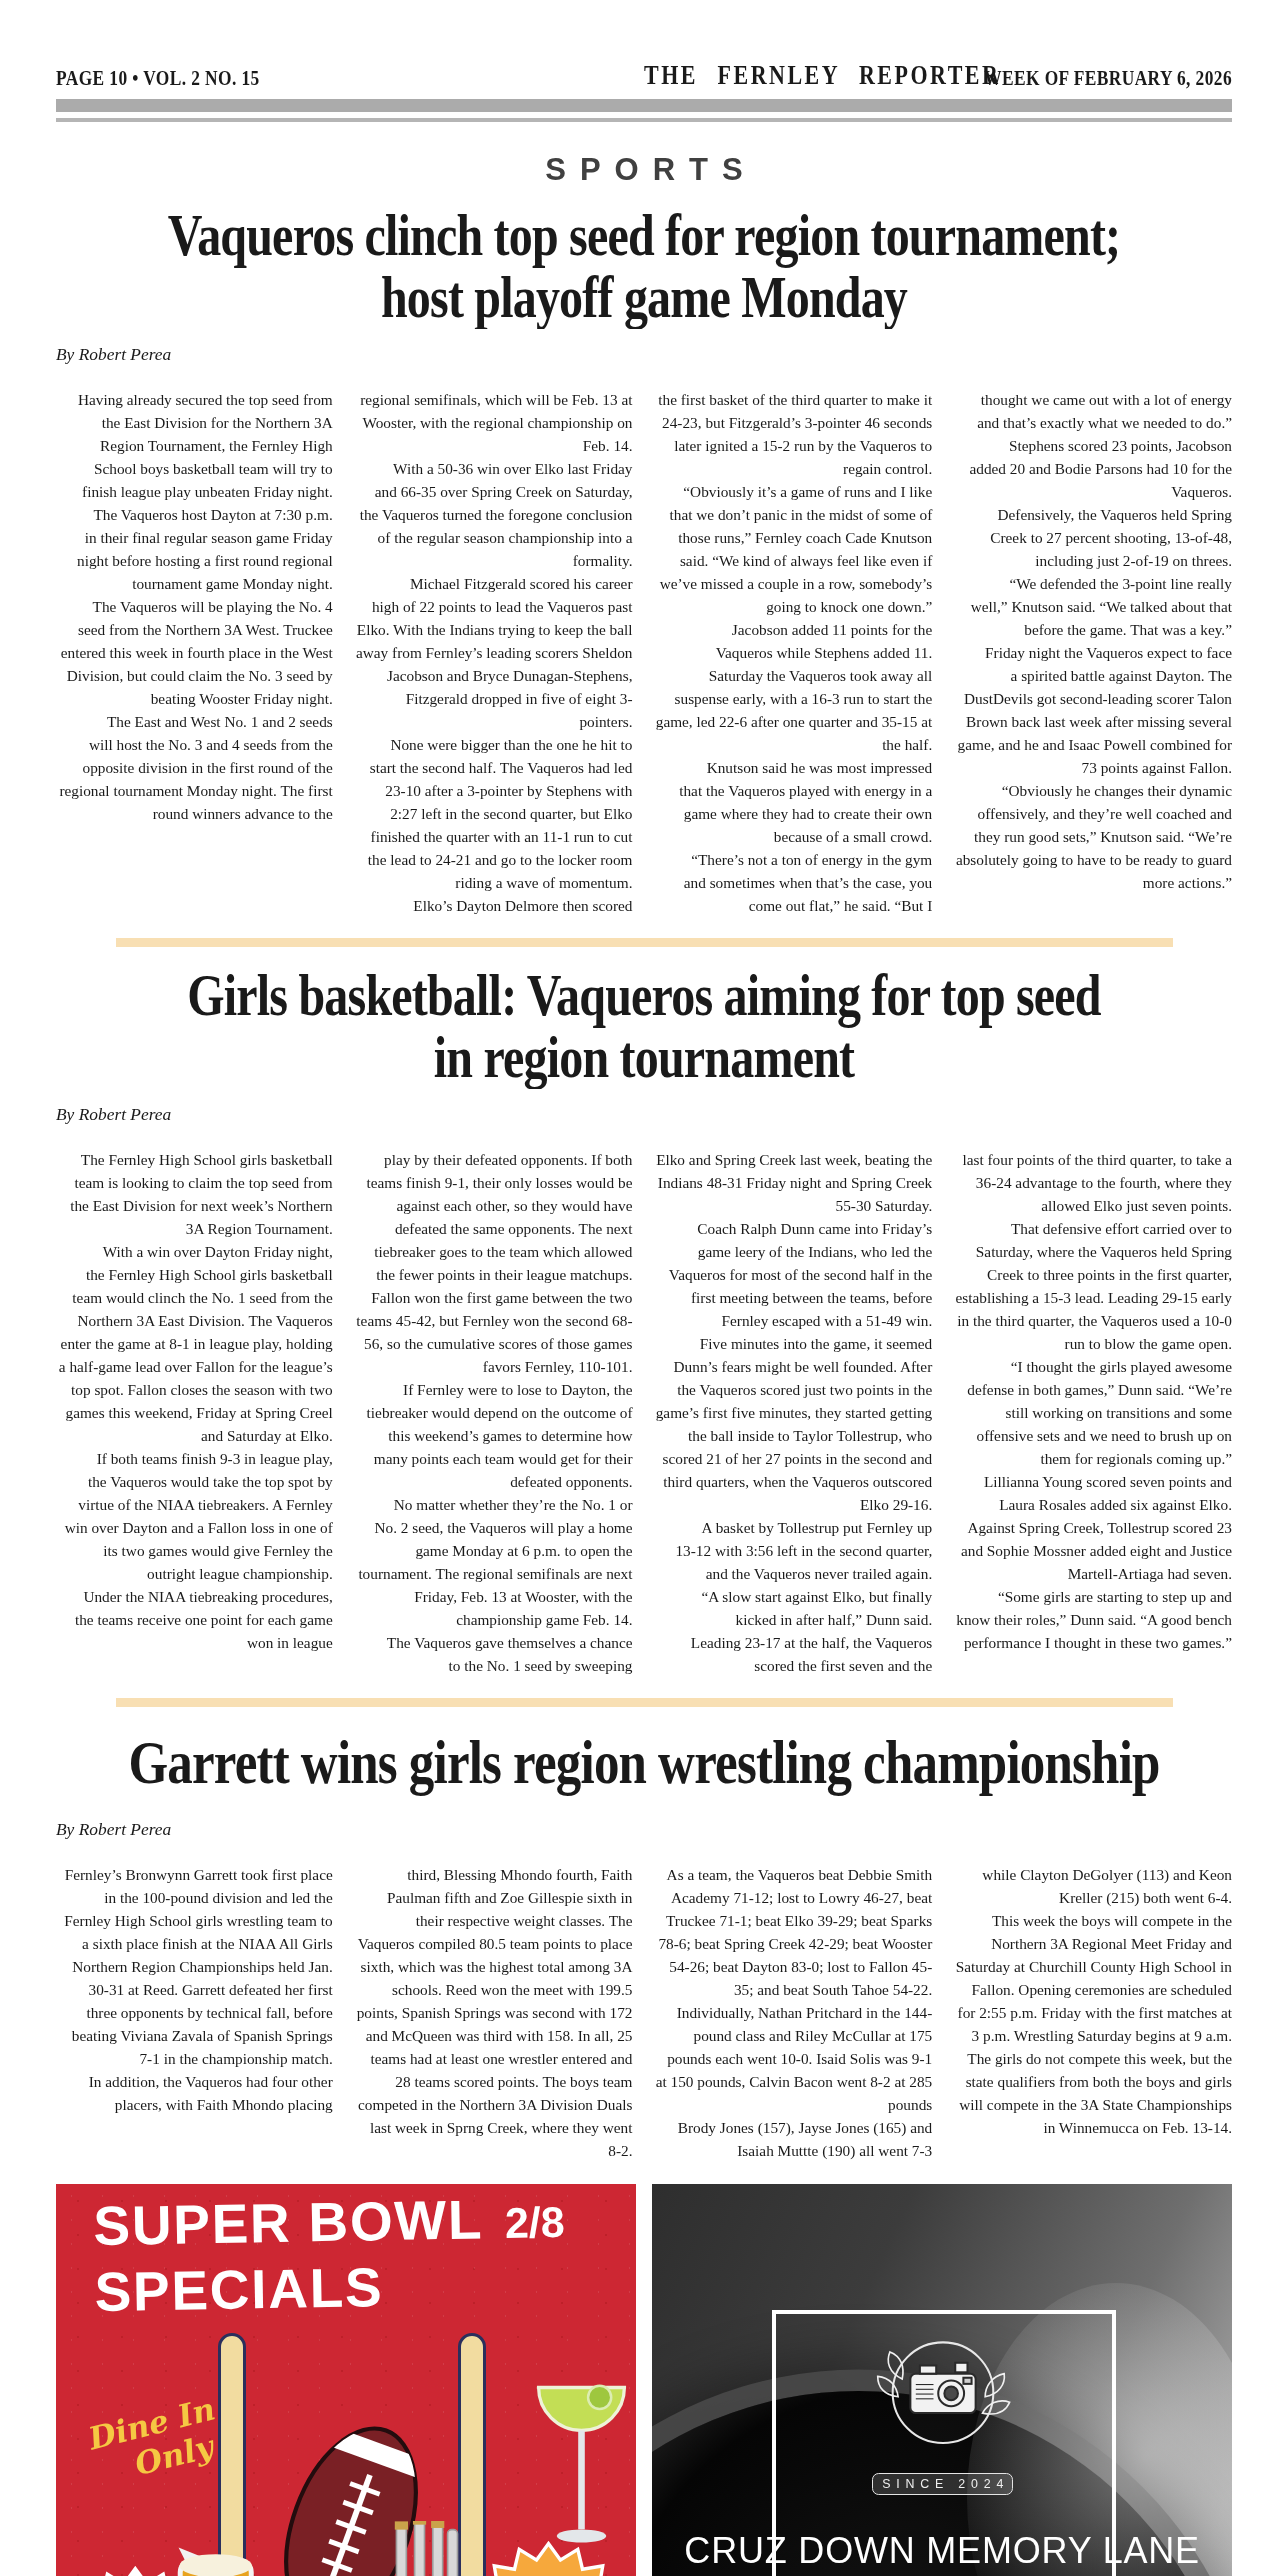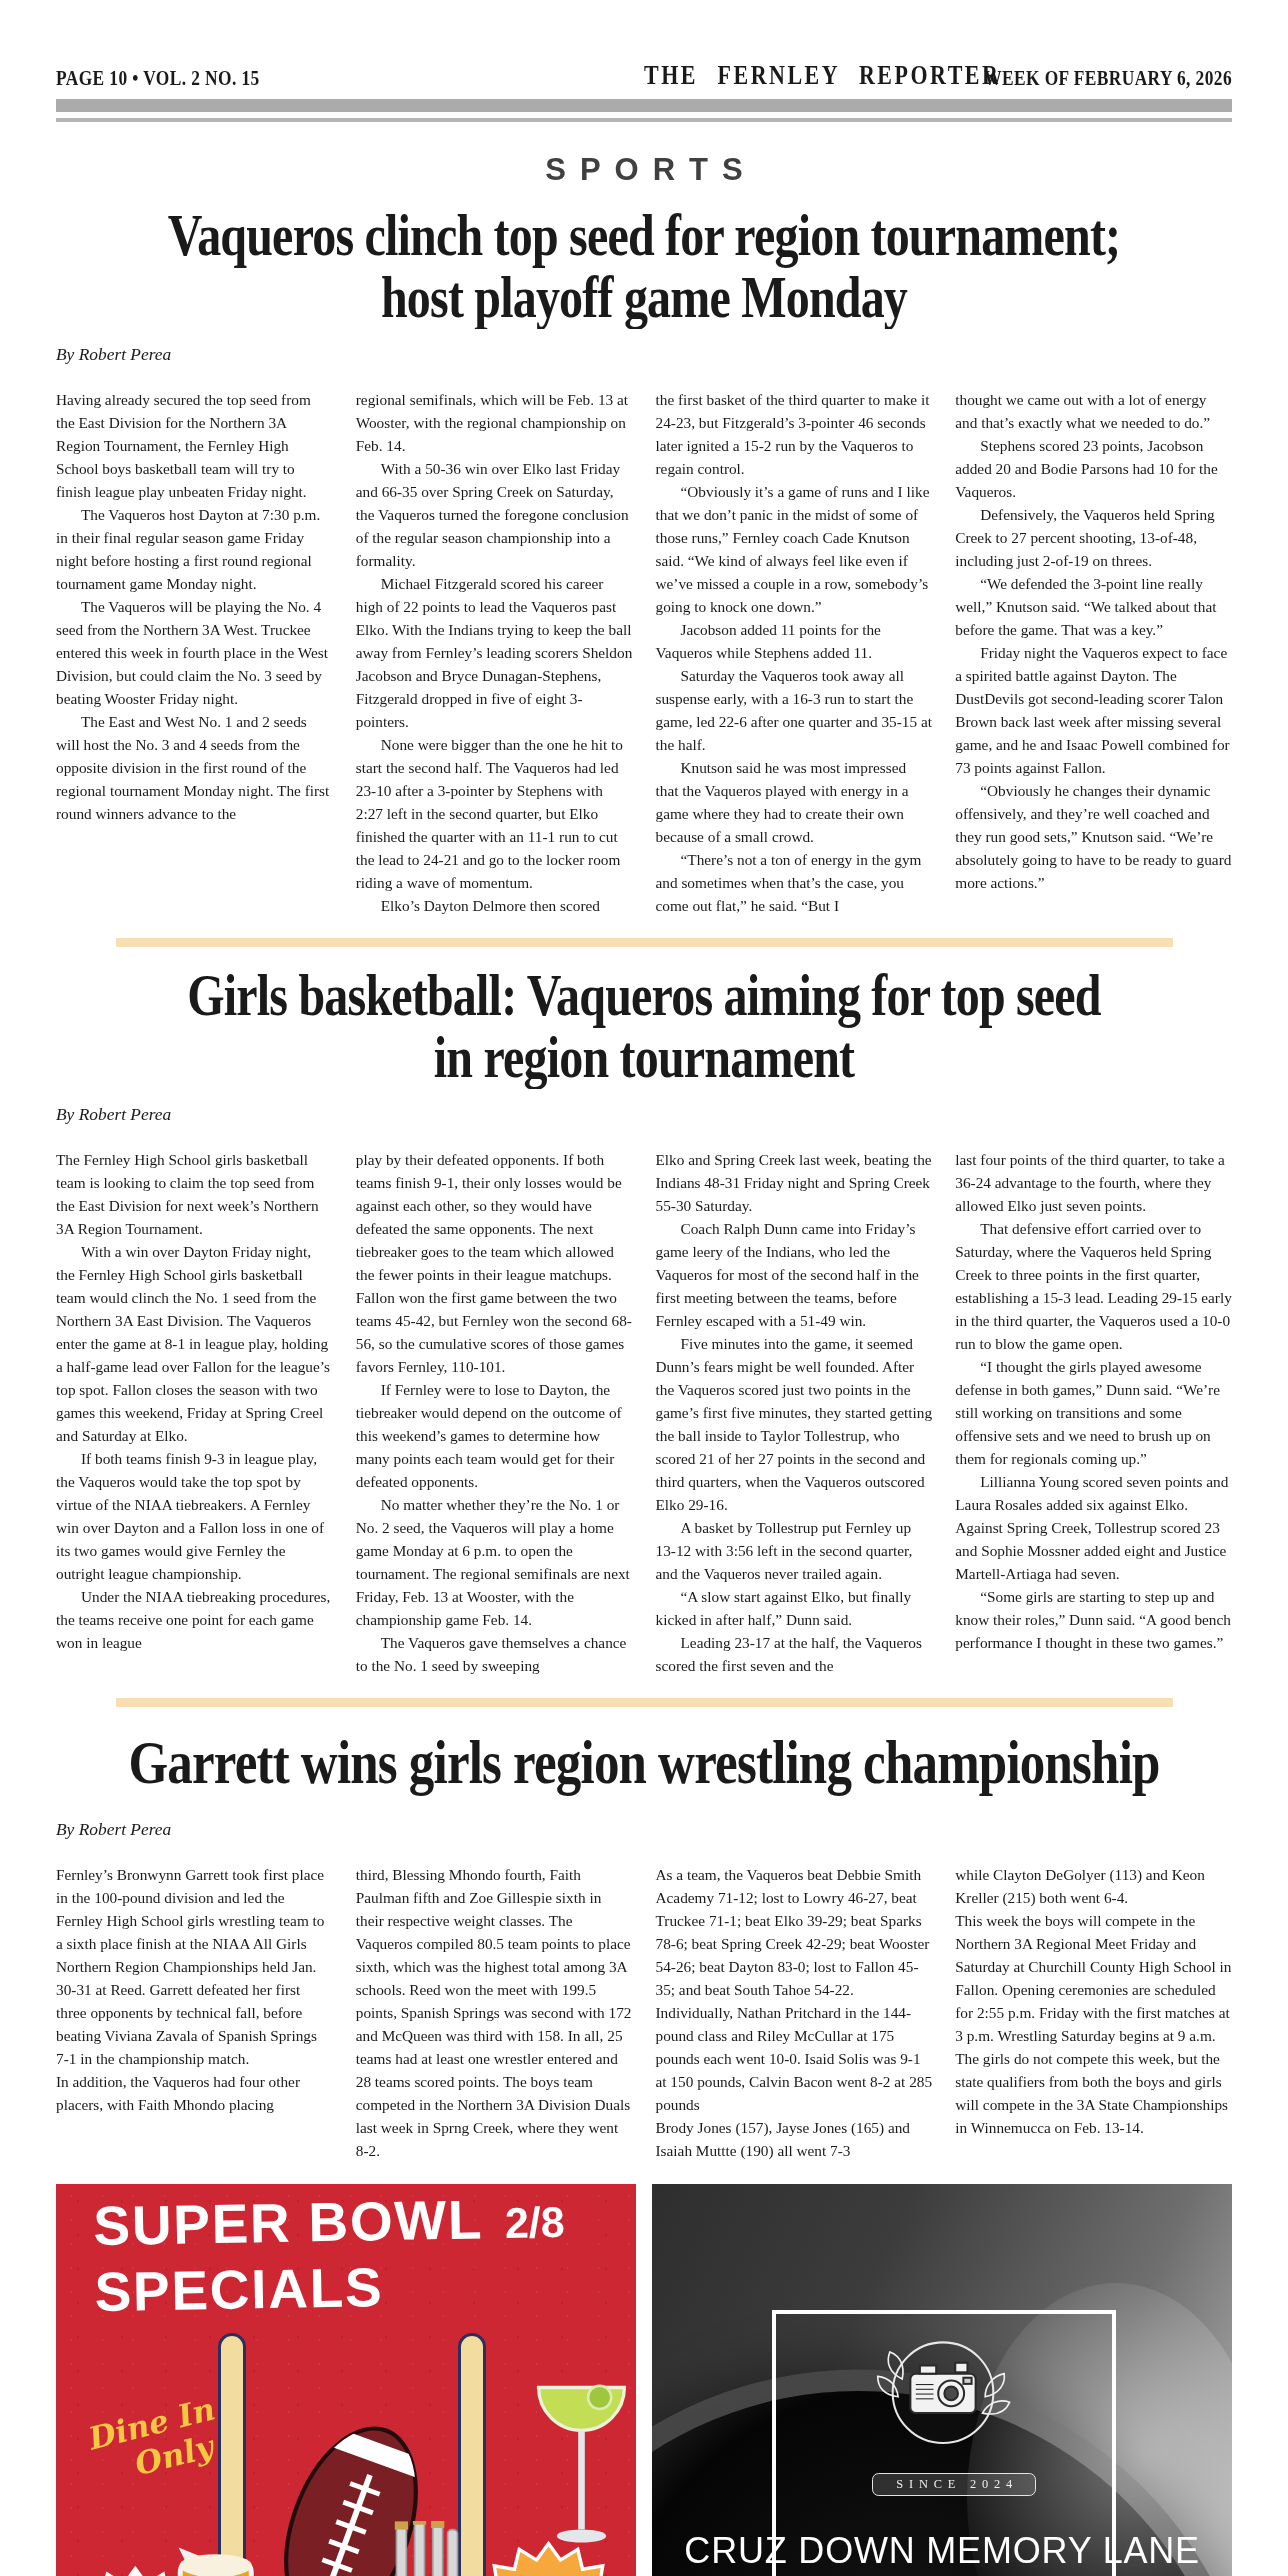--- a/index.html
+++ b/index.html
@@ -31,21 +31,21 @@
 
   
   .headline {
     text-align:center; font-weight:700; line-height:1.06; letter-spacing:-0.8px;
     transform:scaleY(1.22); transform-origin:50% 20%;
   }
   .headline.two-line { font-size:48px; margin:21.5px 0 33px 0; }
   .headline.one-line { font-size:51px; margin:25px 0 33px 0; }
   .byline { font-style:italic; font-size:17.4px; margin:3.3px 0 23px 0; }
   .columns { display:flex; gap:23px; }
-  .columns .col { flex:1 1 0; font-size:15.3px; line-height:23px; }
+  .columns .col { flex:1 1 0; font-size:15.3px; line-height:23px;text-align:right; }
   .columns .col p { margin:0; text-indent:25px; }
   .columns .col p.lead { text-indent:0; }
   article.noindent .columns .col p { text-indent:0; }
 
   .divider-tan { height:9px; width:1057px; margin:21.5px auto 5px auto; background:#f8dfb3; }
 
   
   .ads { display:flex; gap:16.5px; margin-top:21.5px; align-items:flex-start; }
 
   
@@ -102,23 +102,23 @@
   .cz-lens {
     position:absolute; left:-174px; top:207px; width:761px; height:761px; border-radius:50%;
     background: radial-gradient(circle at 56% 38%, #161616 0%, #050505 46%, #2c2c2c 62%, #0b0b0b 68%, #000 100%);
     box-shadow: 0 0 0 21.5px rgba(75,75,75,.85), 0 0 50px 33px rgba(0,0,0,.35);
   }
   .cz-hand { position:absolute; right:-33px; top:99px; width:298px; height:430px; border-radius:50%;
     background:radial-gradient(circle at 60% 40%, rgba(220,220,220,.55), rgba(120,120,120,0) 70%); }
   .cz-frame { position:absolute; left:120px; top:126px; width:344px; height:377px; border:4.1px solid #ffffff; }
   .cz-logo-svg { position:absolute; left:223px; top:145px; }
   .cz-since {
-    position:absolute; left:220px; top:289px; width:164px; padding:3.3px 0; text-align:center;
+    position:absolute; left:220px; top:289px; width:141px; padding:3.3px 0; text-align:center;
     color:#f0f0f0; background:rgba(180,180,180,.22); border:1.7px solid #e5e5e5; border-radius:6.6px;
-    font-family:Liberation Serif, serif; font-size:12.4px; letter-spacing:5.8px; text-indent:5.8px;
+    font-family:Liberation Sans, sans-serif; font-size:12.4px; letter-spacing:5.8px; text-indent:5.8px;
   }
   .cz-name {
     position:absolute; left:0; top:346px; width:100%; text-align:center; color:#ffffff;
     font-family:"Liberation Sans", sans-serif; font-weight:400; font-size:36px; letter-spacing:0.8px;
     white-space:nowrap;
   }
 </style>
 </head>
 <body>
 

